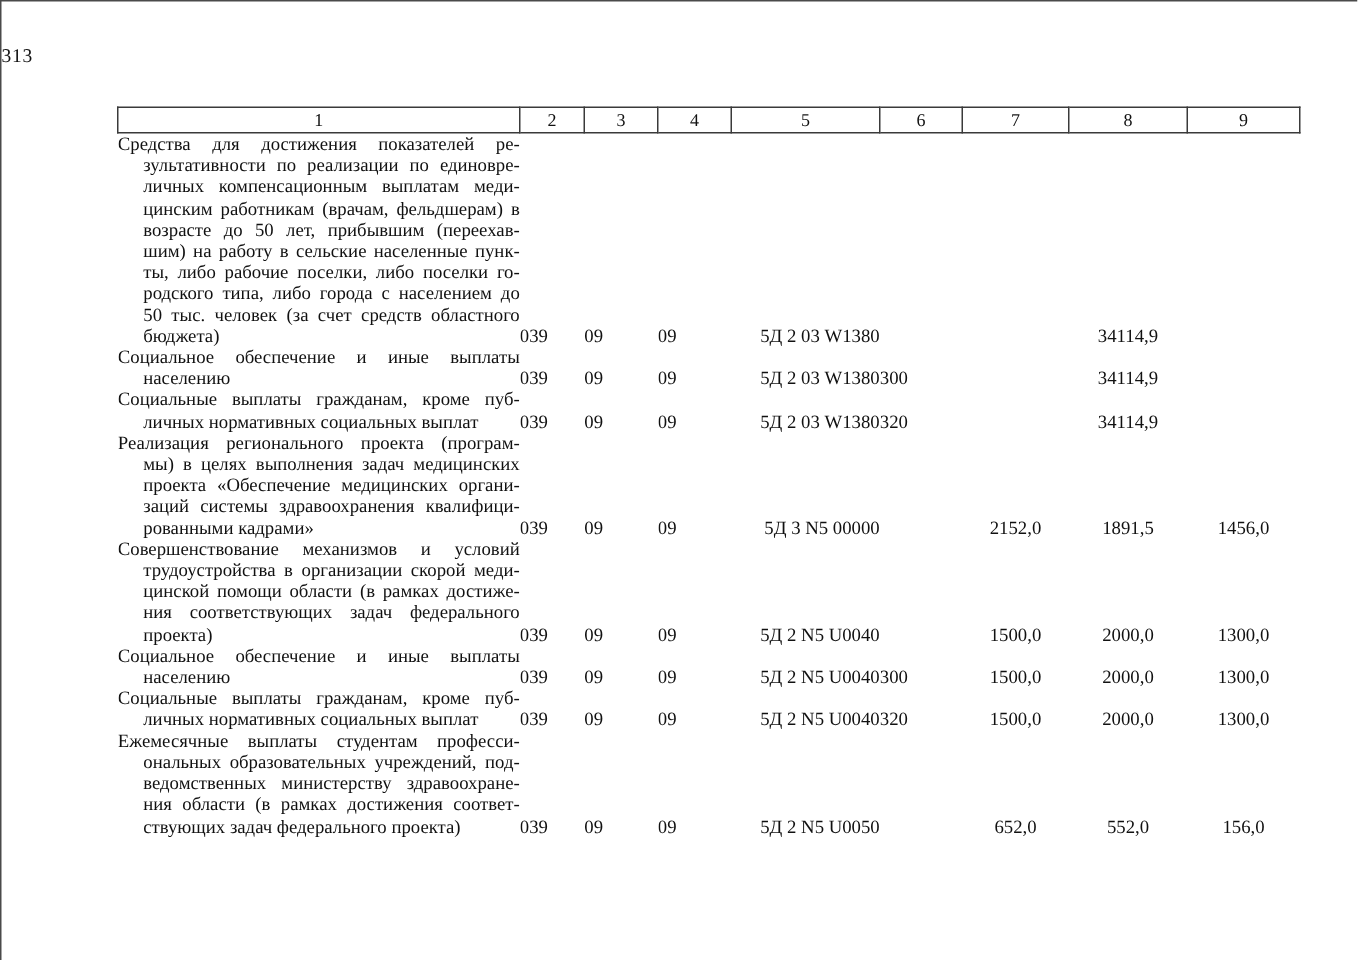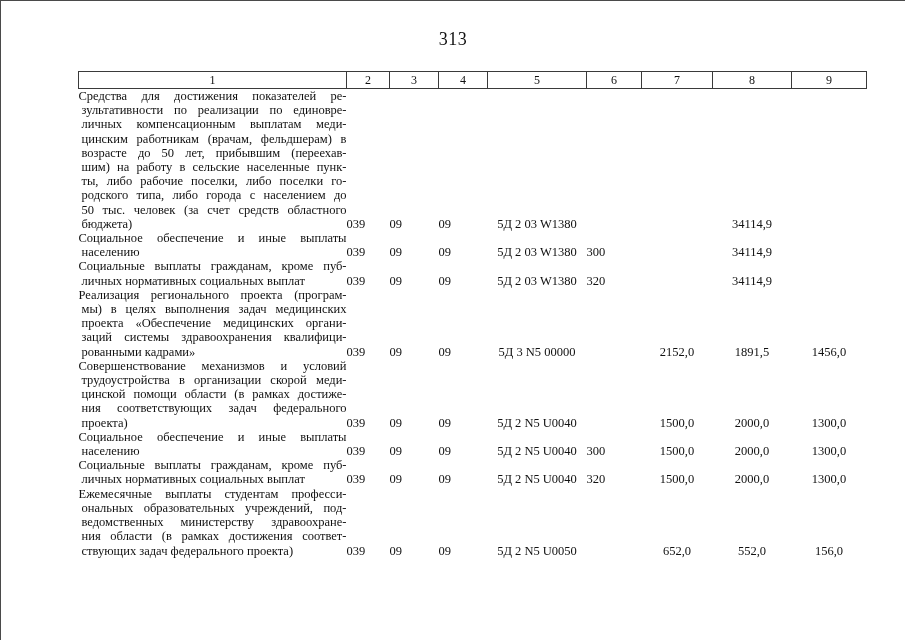--- a/index.html
+++ b/index.html
@@ -13,22 +13,21 @@
     box-sizing: border-box;
     font-family: "Liberation Serif", serif;
     color: #111111;
     overflow: hidden;
   }
   .pageno {
     position: absolute;
     top: 28px;
     left: 0;
     width: 100%;
-    text-align: center;
-    font-size: 18px;
+    font-size: 13px;
     letter-spacing: 0.5px;
     font-family: Liberation Serif, serif;
   }
   table.budget {
     position: absolute;
     left: 77px;
     top: 70px;
     width: 789px;
     border-collapse: collapse;
     table-layout: fixed;
@@ -44,23 +43,23 @@
     border: 1px solid #3a3a3a;
     height: 16px;
     text-align: center;
     vertical-align: middle;
     font-size: 12px;
     line-height: 16px;
   }
   td.desc { padding-left: 5px; padding-right: 4px; }
   .desc-line { text-align: justify; }
   .desc-line.jl { text-align-last: justify; }
-  .desc-line + .desc-line { margin-left: 3px; }
+  .desc-line + .desc-line { margin-left: 17px; }
   td.c { text-align: left; }
-  td.code { text-align: center; padding-left: 6px; white-space: nowrap; font-family: Liberation Serif, serif; }
+  td.code { text-align: right; padding-left: 6px; white-space: nowrap; font-family: Liberation Serif, serif; }
   td.r { text-align: center; padding-right: 7px; }
 </style>
 </head>
 <body>
 
 <div class="page">
   <div class="pageno">313</div>
   <table class="budget">
       <colgroup>
         <col style="width: 268px;">

